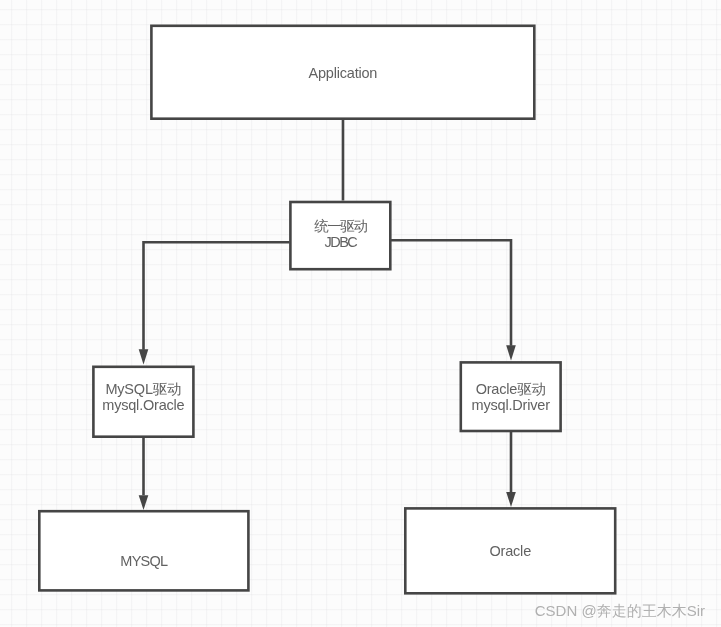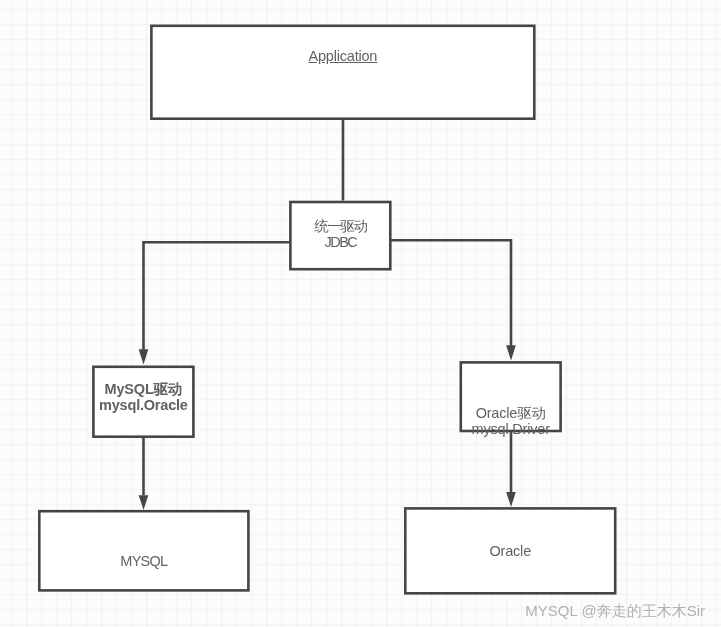--- a/index.html
+++ b/index.html
@@ -85,42 +85,42 @@
       <path d="M511.0 431.5 L511.0 492.5"></path>
     </g>
     <g fill="#454545">
       <path d="M138.7 349.3 L148.3 349.3 L143.5 364.5 Z"></path>
       <path d="M506.2 345.3 L515.8 345.3 L511.0 360.5 Z"></path>
       <path d="M138.7 495.3 L148.3 495.3 L143.5 510.0 Z"></path>
       <path d="M506.2 492.0 L515.8 492.0 L511.0 506.9 Z"></path>
     </g>
   </svg>
 
-  <div class="node" style="left: 150.1px; top: 7px; width: 385.5px; height: 97px; text-decoration: underline;">
+  <div class="node" style="left: 150.1px; top: 24px; width: 385.5px; height: 97px;">
     <span>Application</span>
   </div>
 
   <div class="node" style="left: 289.1px; top: 200.7px; width: 102.5px; height: 67px;">
     <span class="cjk">统一驱动</span>
     <span class="tight">JDBC</span>
   </div>
 
-  <div class="node" style="left: 92.1px; top: 365.5px; width: 102.6px; height: 62px; font-weight: bold;">
+  <div class="node" style="left: 92.1px; top: 365.5px; width: 102.6px; height: 62px;">
     <span>MySQL驱动</span>
     <span>mysql.Oracle</span>
   </div>
 
-  <div class="node" style="left: 459.5px; top: 361.1px; width: 102.4px; height: 71.2px; margin-top: 24px;">
+  <div class="node" style="left: 459.5px; top: 361.1px; width: 102.4px; height: 71.2px;">
     <span>Oracle驱动</span>
     <span>mysql.Driver</span>
   </div>
 
   <div class="node" style="left: 38px; top: 509.9px; width: 211.7px; height: 102px;">
     <span class="tight-caps">MYSQL</span>
   </div>
 
   <div class="node" style="left: 404px; top: 507.1px; width: 212.5px; height: 87.5px;">
     <span>Oracle</span>
   </div>
 
-  <div class="watermark">MYSQL @奔走的王木木Sir</div>
+  <div class="watermark">CSDN @奔走的王木木Sir</div>
 
 </div>
 
 </body></html>

